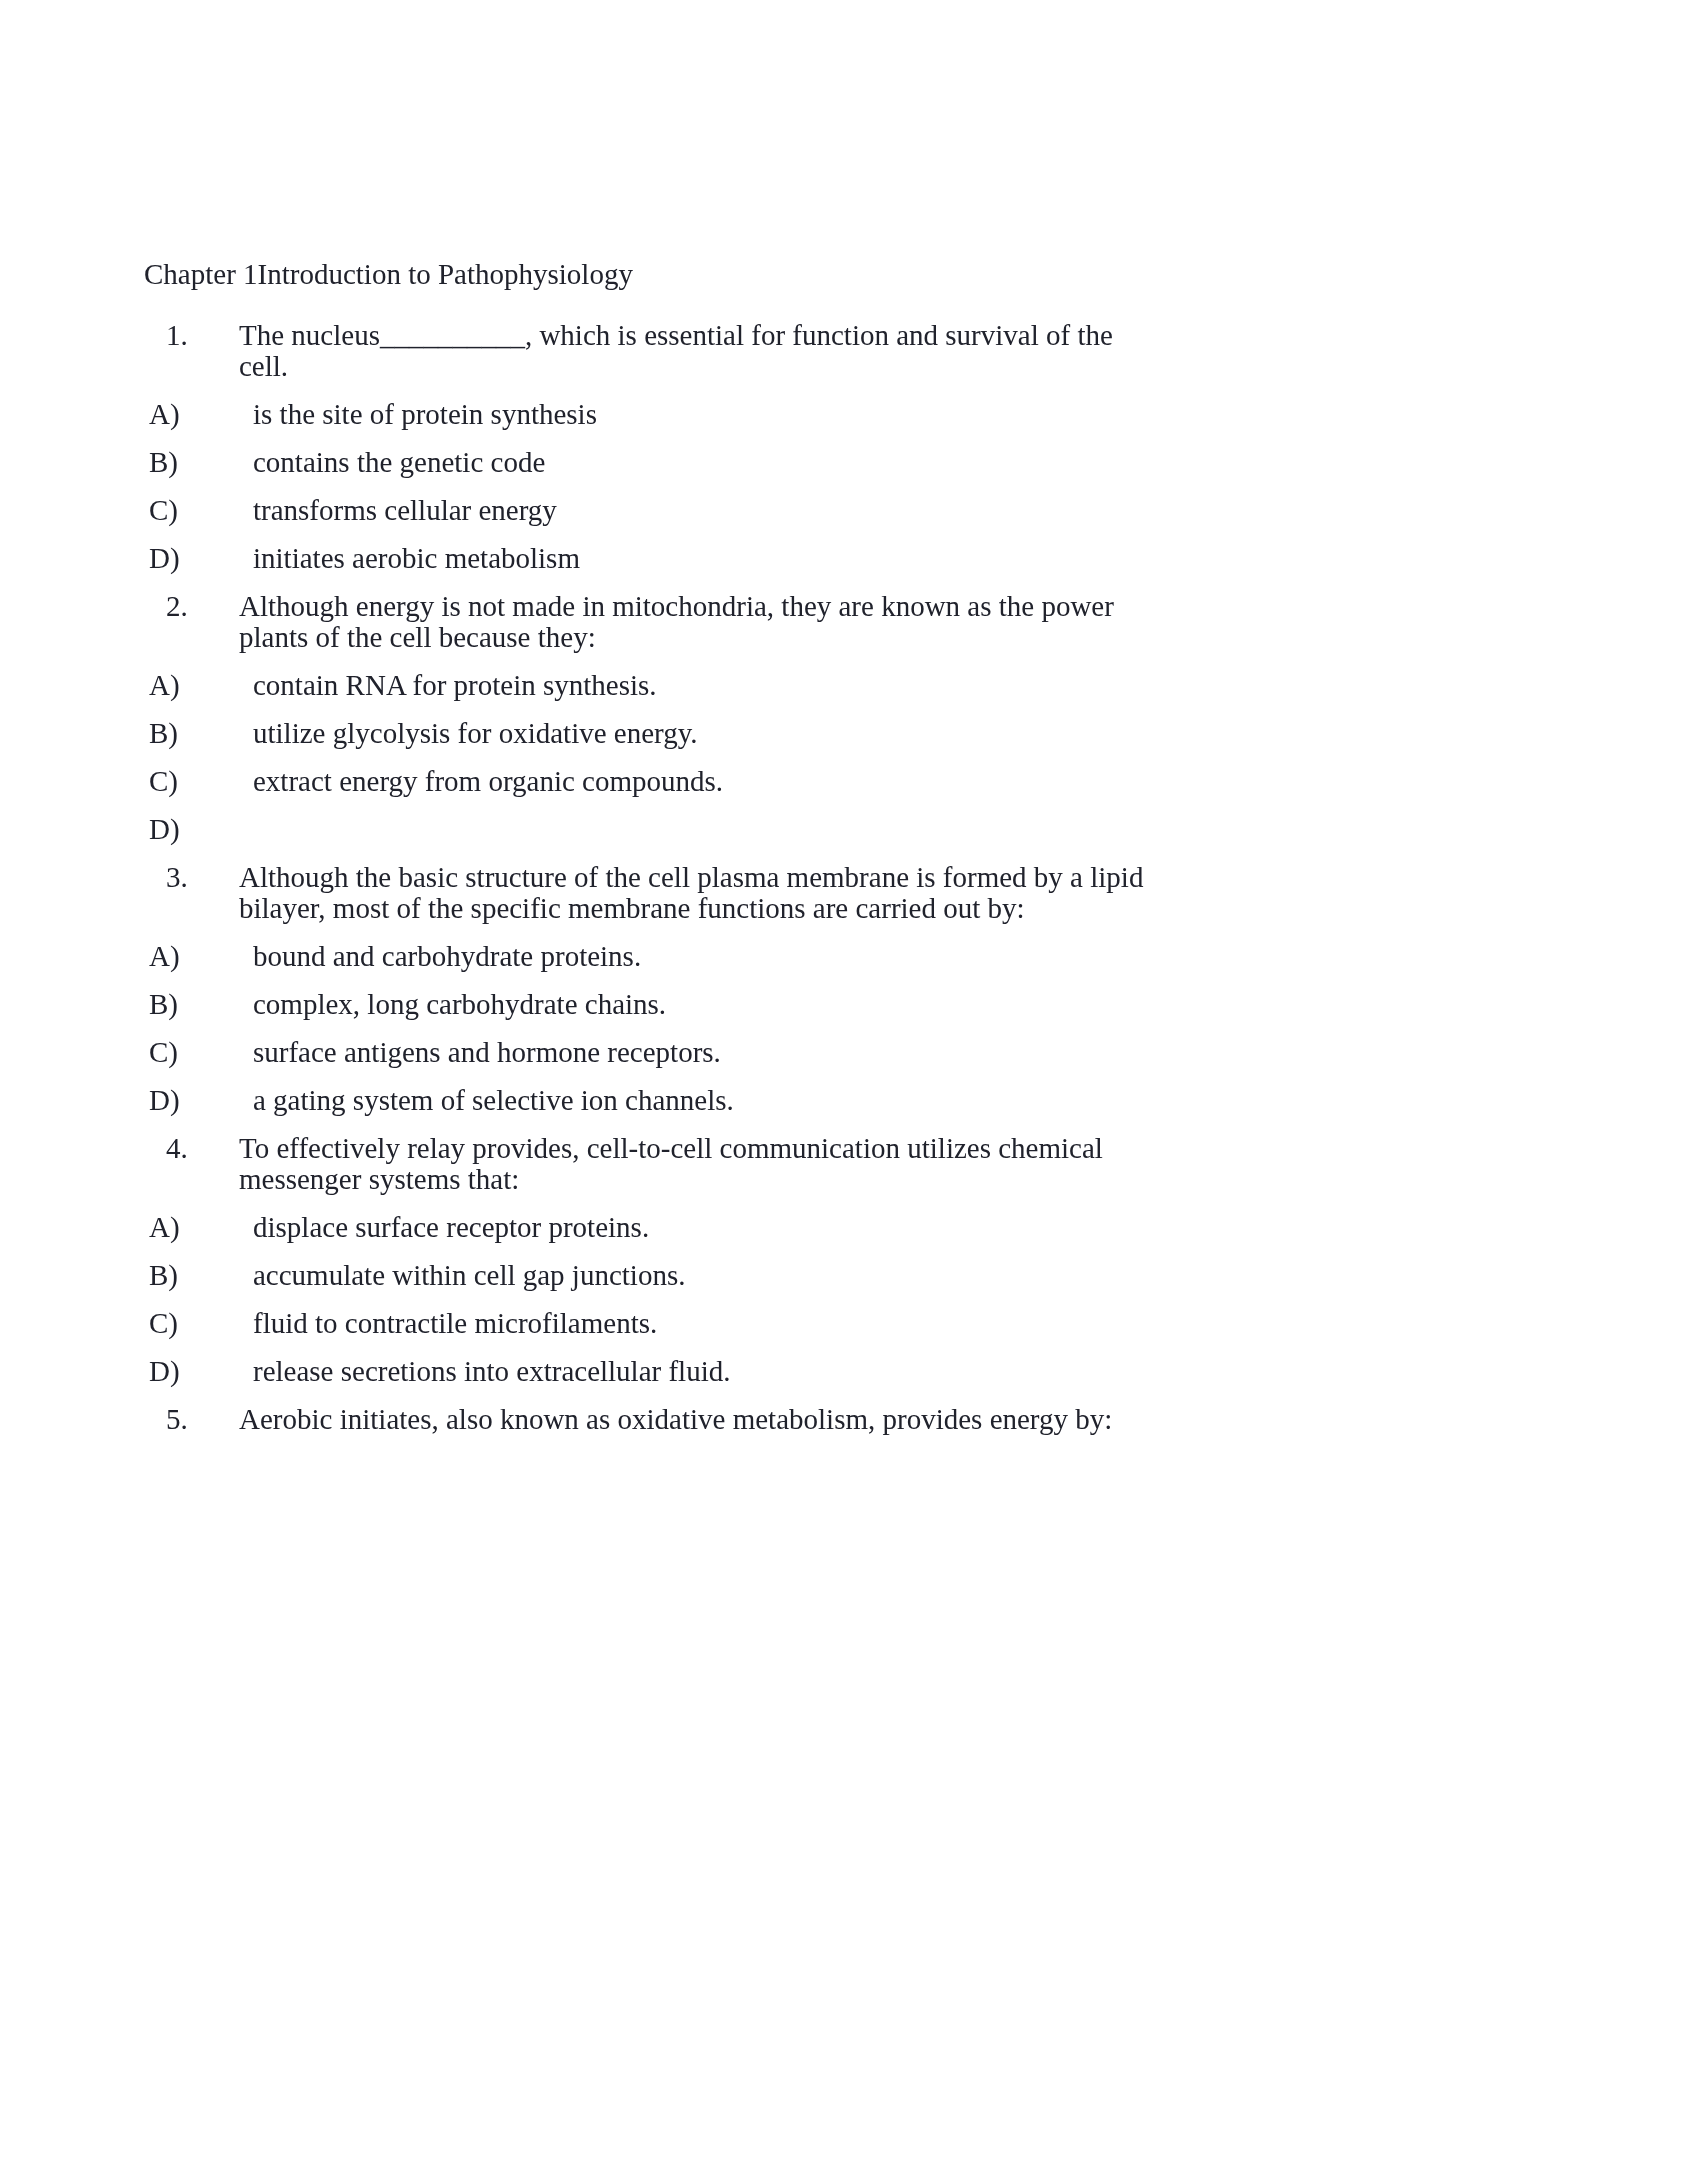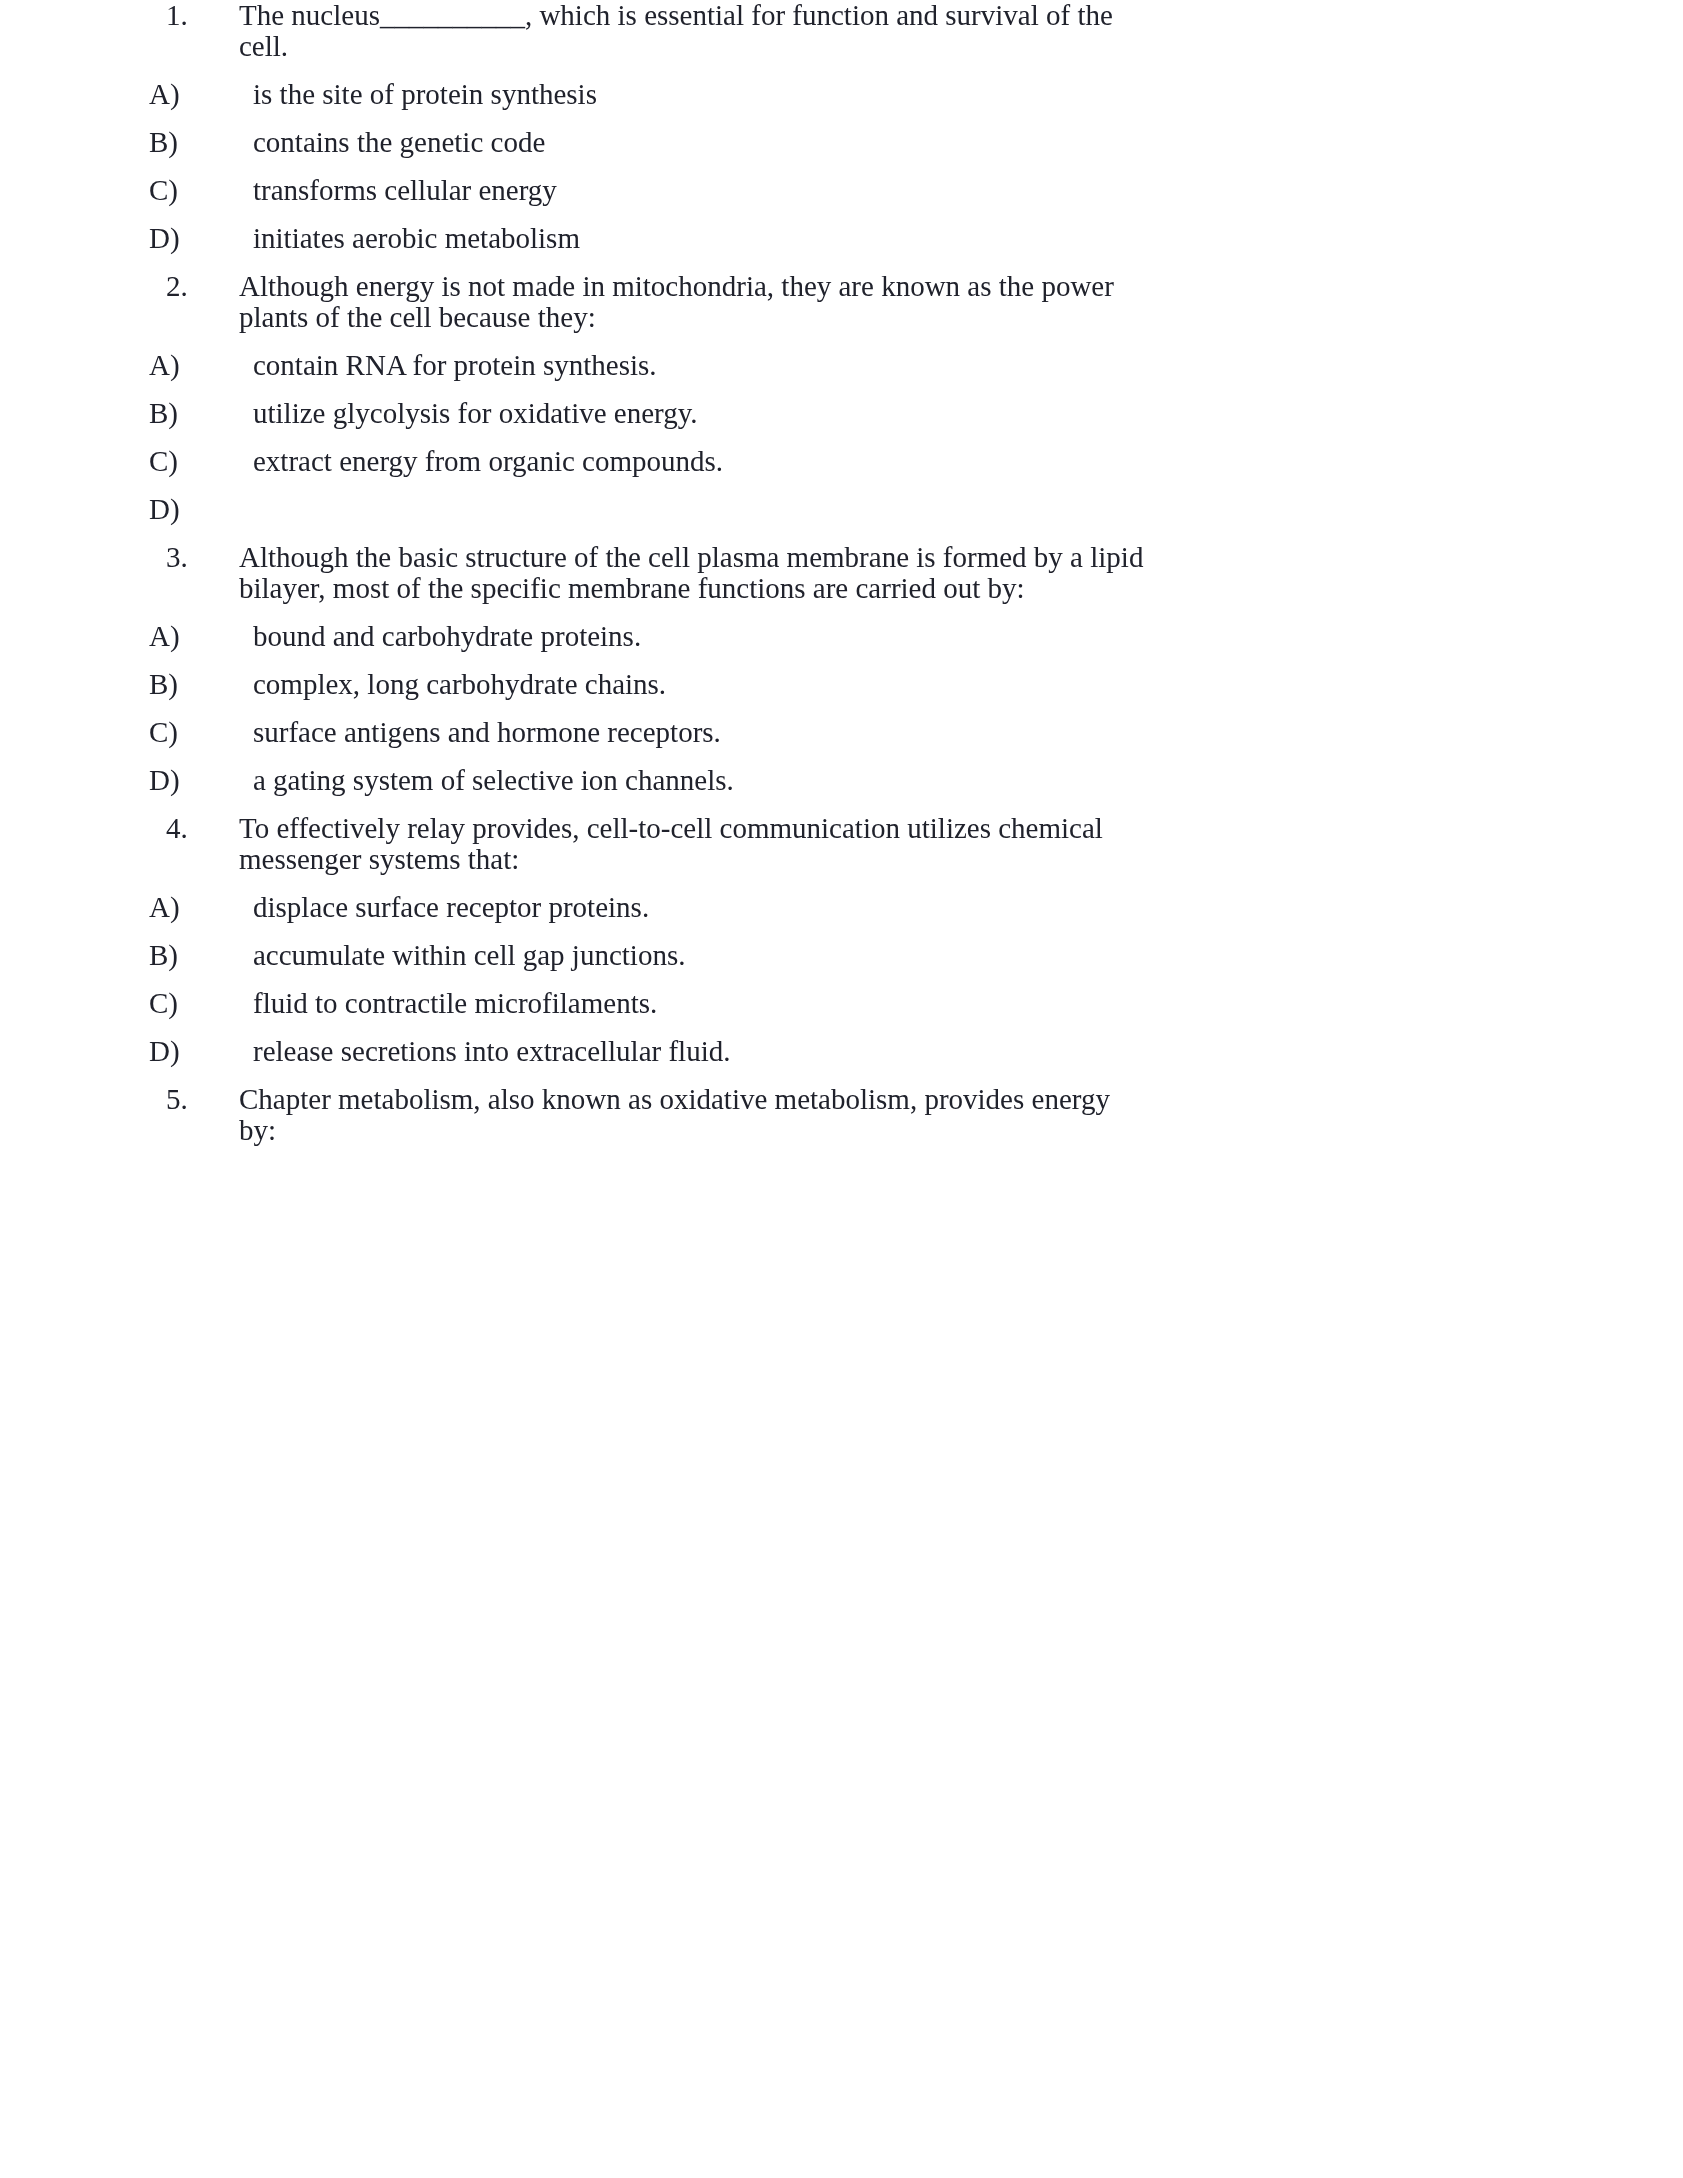--- a/index.html
+++ b/index.html
@@ -45,20 +45,21 @@
   }
   .opt-text {
     max-width: 990px;
   }
 </style>
 </head>
 <body>
 
 <div class="page">
 
+  <div class="title">Chapter 1Introduction to Pathophysiology</div>
 
   <section class="question">
     <div class="q-row">
       <span class="q-num">1.</span>
       <span class="q-text">The nucleus__________, which is essential for function and survival of the cell.</span>
     </div>
     <div class="opt-row">
       <span class="opt-label">A)</span>
       <span class="opt-text">is the site of protein synthesis</span>
     </div>
@@ -143,18 +144,18 @@
     </div>
     <div class="opt-row">
       <span class="opt-label">D)</span>
       <span class="opt-text">release secretions into extracellular fluid.</span>
     </div>
   </section>
 
   <section class="question">
     <div class="q-row">
       <span class="q-num">5.</span>
-      <span class="q-text">Chapter metabolism, also known as oxidative metabolism, provides energy by:</span>
+      <span class="q-text">Aerobic initiates, also known as oxidative metabolism, provides energy by:</span>
     </div>
   </section>
 
 </div>
 
 
 </body></html>

